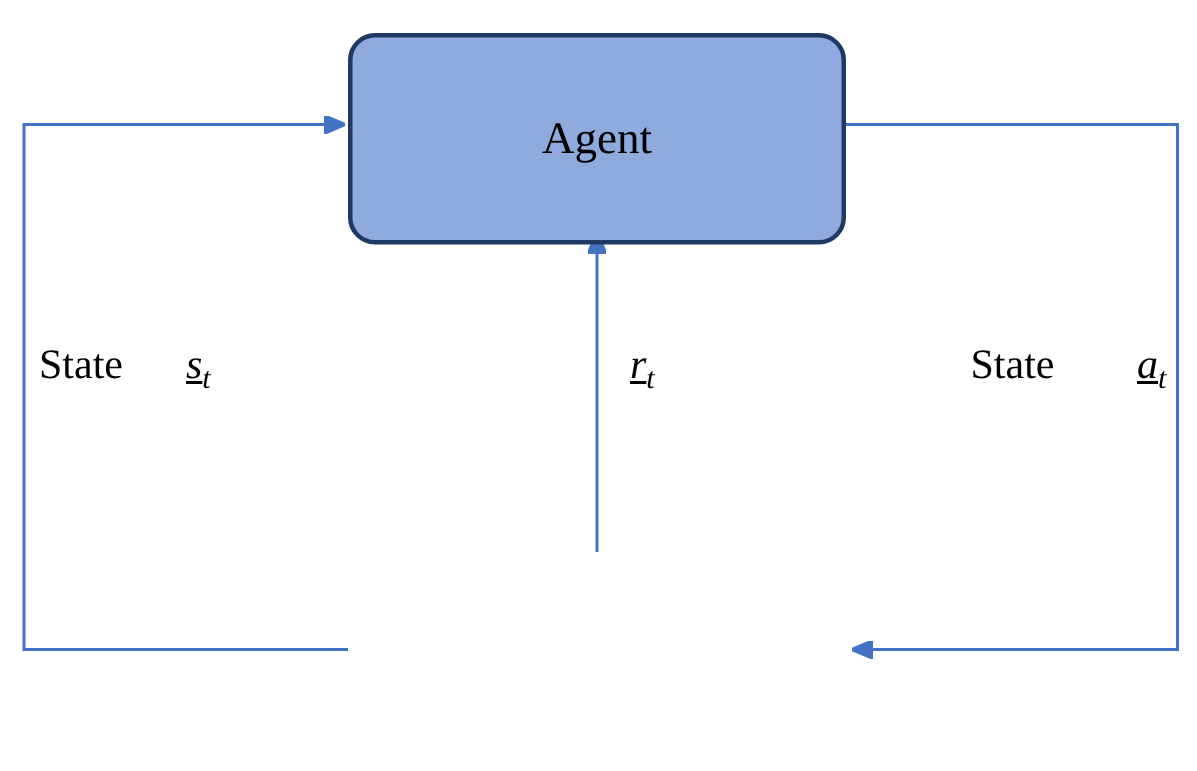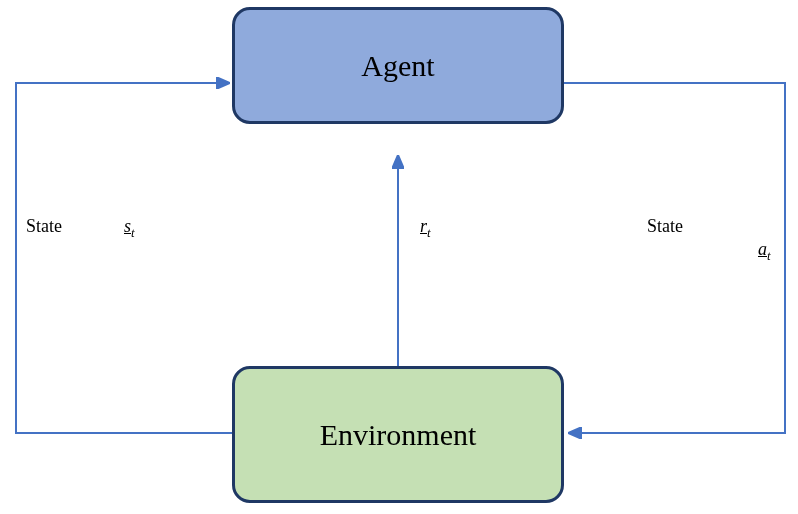--- a/index.html
+++ b/index.html
@@ -17,33 +17,33 @@
     overflow:hidden;
   }
   .connectors{position:absolute;left:0;top:0;}
   .connectors path{stroke:var(--arrow);stroke-width:2;fill:none;}
   .connectors .arrowhead{fill:var(--arrow);}
   .node{
     position:absolute;display:flex;align-items:center;justify-content:center;
     border:3px solid var(--node-border);border-radius:18px;box-sizing:border-box;
     color:var(--text);font-size:30px;
   }
-  .node-agent{left:232px;top:7px;width:332px;height:117px;background:var(--agent-fill);align-items:center;}
+  .node-agent{left:232px;top:22px;width:332px;height:141px;background:var(--agent-fill);align-items:center;}
   .node-environment{left:232px;top:366px;width:332px;height:137px;background:var(--environment-fill);}
   .edge-label{
-    position:absolute;top:216px;font-size:18px;color:var(--text);white-space:nowrap;
+    position:absolute;top:228px;font-size:28px;color:var(--text);white-space:nowrap;
   }
   .sym{font-style:italic;text-decoration:underline;}
   .sym sub{font-style:italic;font-size:0.72em;line-height:0;}
   .w-state{left:26px;}
   .s-state{left:124px;}
   .w-reward{left:301px;}
   .s-reward{left:420px;text-align:center;}
   .w-action{left:647px;}
-  .s-action{left:758px;margin-top:23px;}
+  .s-action{left:758px;}
 </style>
 </head>
 <body>
 
 <div class="canvas">
 
   <svg class="connectors" width="798" height="514" viewBox="0 0 798 514" aria-hidden="true">
     <defs>
       <marker id="tri" markerUnits="userSpaceOnUse" markerWidth="14" markerHeight="12" refX="13" refY="6" orient="auto">
         <path class="arrowhead" d="M0,0 L14,6 L0,12 Z" stroke="none"></path>
@@ -54,23 +54,20 @@
 
     <path d="M398,368 L398,156" marker-end="url(#tri)"></path>
 
     <path d="M564,83 L785,83 L785,433 L569,433" marker-end="url(#tri)"></path>
   </svg>
 
   <div class="node node-agent">
     <span>Agent</span>
   </div>
 
-  <div class="node node-environment">
-    <span>Environment</span>
-  </div>
 
   <span class="edge-label w-state">State</span>
   <span class="edge-label sym s-state"><i>s</i><sub>t</sub></span>
 
   <span class="edge-label sym s-reward"><i>r</i><sub>t</sub></span>
 
   <span class="edge-label w-action">State</span>
   <span class="edge-label sym s-action"><i>a</i><sub>t</sub></span>
 
 </div>

